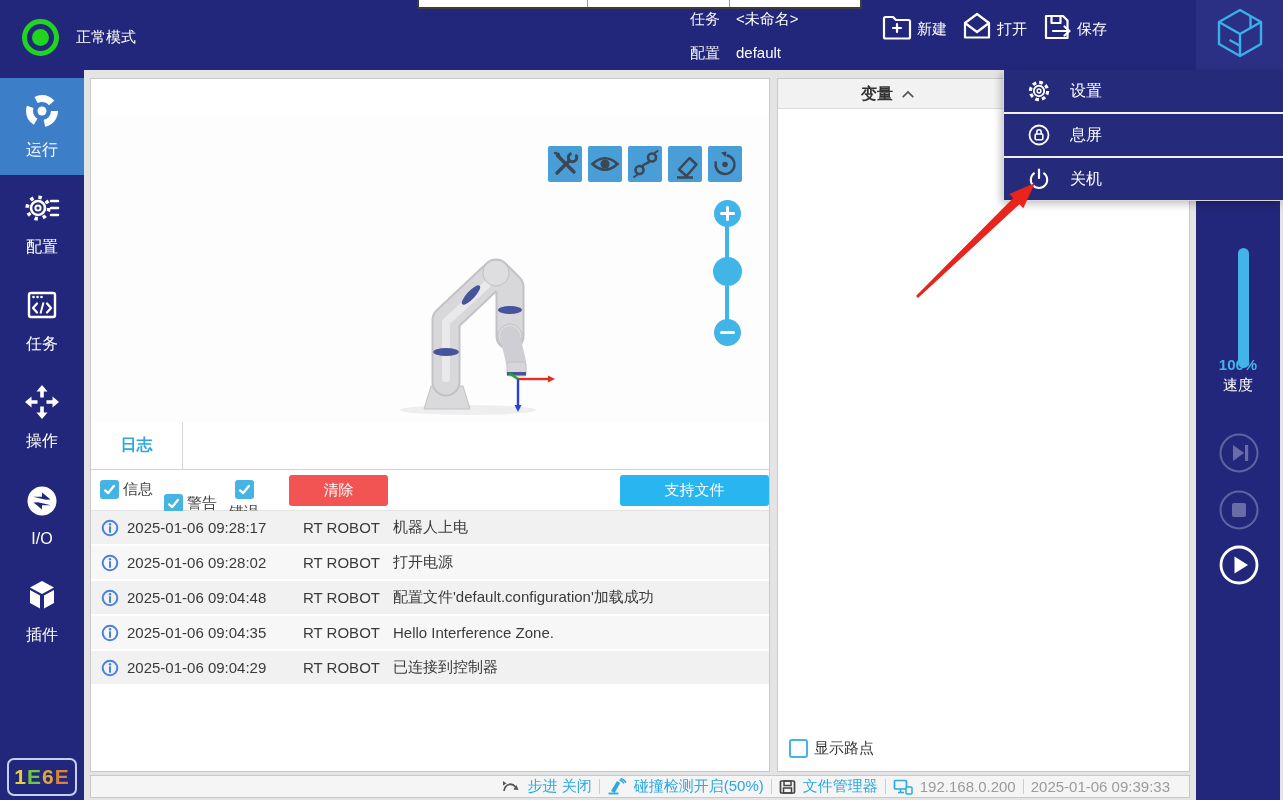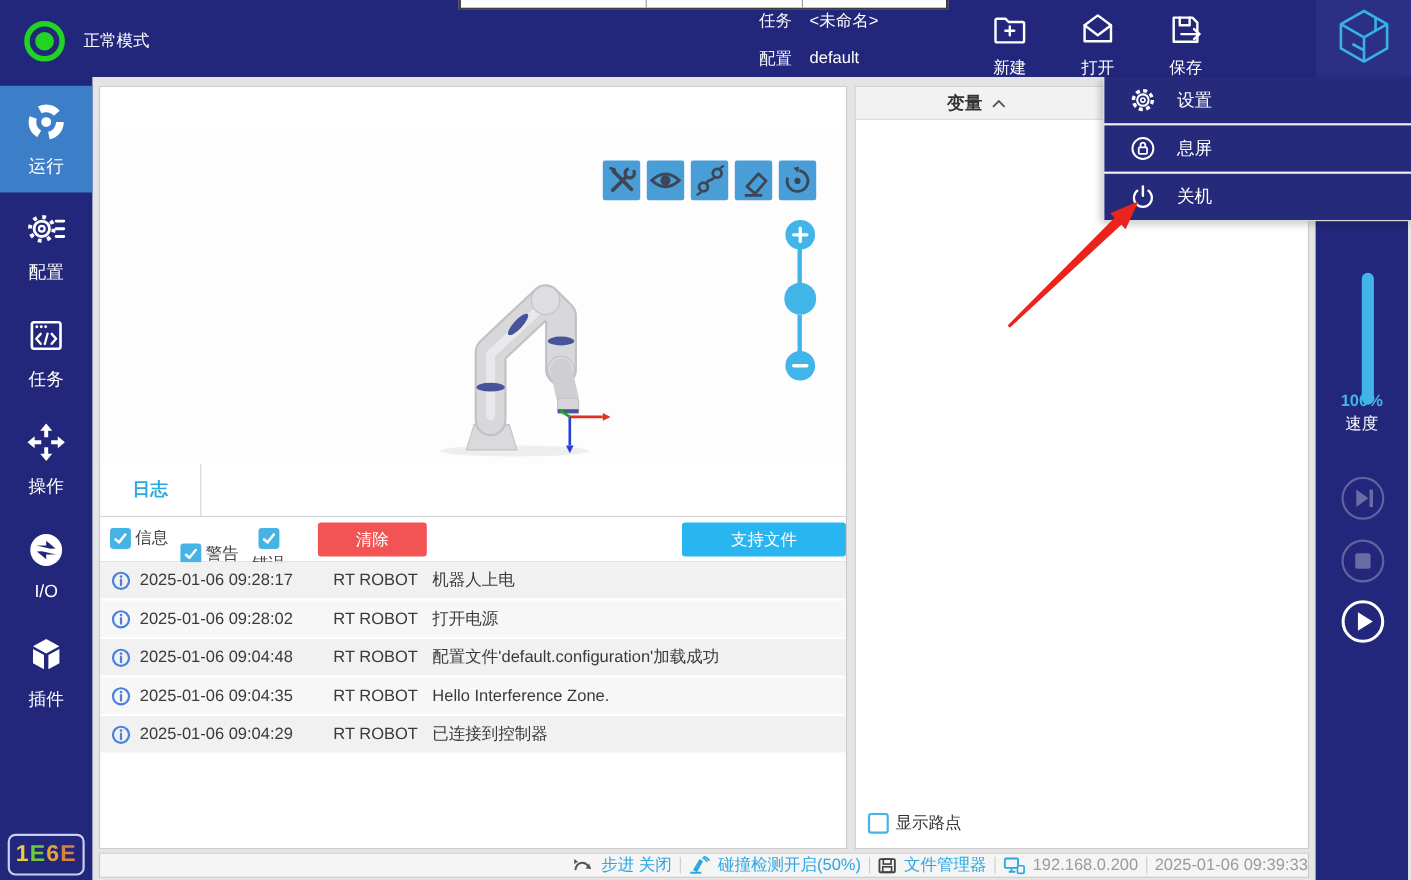--- a/index.html
+++ b/index.html
@@ -15,21 +15,21 @@
 
 .topbar { position:absolute; left:0; top:0; width:1283px; height:70px; background:#23277b; }
 .mode-wrap { position:absolute; left:22px; top:19px; display:flex; align-items:center; gap:17px; }
 .mode-ring { width:37px; height:37px; border-radius:50%; border:5px solid #21d421; display:flex; align-items:center; justify-content:center; }
 .mode-dot { width:17px; height:17px; border-radius:50%; background:#21d421; }
 .mode-label { color:#fff; font-size:15px; }
 .top-partial { position:absolute; left:417px; top:-3px; width:445px; height:12px; background:#fff; border:2px solid #3c3c3c; border-top:none; }
 .top-partial .tick { position:absolute; top:0; width:1px; height:100%; background:#999; }
 .taskline { position:absolute; color:#fff; font-size:15px; display:flex; gap:16px; }
 .taskline .lab { opacity:.95; }
-.top-action { position:absolute; top:10px; width:76px; display:flex; flex-direction:column; align-items:center; gap:3px; cursor:pointer; }
+.top-action { position:absolute; top:10px; width:76px; display:flex; flex-direction:row; align-items:center; gap:3px; cursor:pointer; }
 .top-action .cap { color:#fff; font-size:15px; }
 .logo-tile { position:absolute; left:1196px; top:0; width:87px; height:70px; background:#2b3084; display:flex; align-items:center; justify-content:center; cursor:pointer; }
 
 
 .sidebar { position:absolute; left:0; top:70px; width:84px; height:730px; background:#23277b; }
 .sb-item { position:absolute; left:0; width:84px; height:97px; display:flex; flex-direction:column; align-items:center; justify-content:center; gap:6px; cursor:pointer; }
 .sb-item.active { background:#3d7ec9; }
 .sb-item .cap { color:#fff; font-size:16px; }
 .id-badge { position:absolute; left:7px; top:688px; width:70px; height:38px; border:2px solid #c9cff0; border-radius:7px; display:flex; align-items:center; justify-content:center; font-size:21px; font-weight:bold; letter-spacing:1px; }
 
@@ -65,21 +65,21 @@
 .log-src { width:80px; }
 .log-msg { margin-left:10px; }
 
 
 .var-header { position:absolute; left:0; top:0; width:411px; height:30px; background:#f2f2f2; border-bottom:1px solid #dcdcdc; }
 .var-title { position:absolute; left:70px; top:0; width:80px; height:30px; display:flex; align-items:center; justify-content:center; gap:8px; font-size:16px; color:#333; font-weight:bold; cursor:pointer; }
 .wp-row { position:absolute; left:11px; top:660px; display:flex; align-items:center; gap:6px; cursor:pointer; }
 .chk-empty { width:19px; height:19px; border:2px solid #45b4e4; border-radius:3px; background:#fff; }
 
 
-.statusbar { position:absolute; left:90px; top:775px; width:1100px; height:23px; background:#f5f5f5; border:1px solid #c9c9c9; display:flex; align-items:center; justify-content:flex-end; padding-right:0; gap:7px; font-size:15px; white-space:nowrap; }
+.statusbar { position:absolute; left:90px; top:775px; width:1100px; height:23px; background:#f5f5f5; border:1px solid #c9c9c9; display:flex; align-items:center; justify-content:flex-end; padding-right:19px; gap:7px; font-size:15px; white-space:nowrap; }
 .statusbar .blue { color:#2ba8e0; }
 .statusbar .gray { color:#9b9b9b; }
 .sep { width:1px; height:15px; background:#ccc; }
 .sb-ico { display:flex; align-items:center; }
 
 
 .rightbar { position:absolute; left:1196px; top:70px; width:84px; height:730px; background:#23277b; }
 .speed-slider { position:absolute; left:42px; top:178px; width:11px; height:120px; border-radius:6px; background:#41b4e8; cursor:pointer; }
 .speed-pct { position:absolute; left:0; top:286px; width:84px; text-align:center; color:#41b4e8; font-size:15px; font-weight:bold; }
 .speed-cap { position:absolute; left:0; top:306px; width:84px; text-align:center; color:#fff; font-size:15px; }

